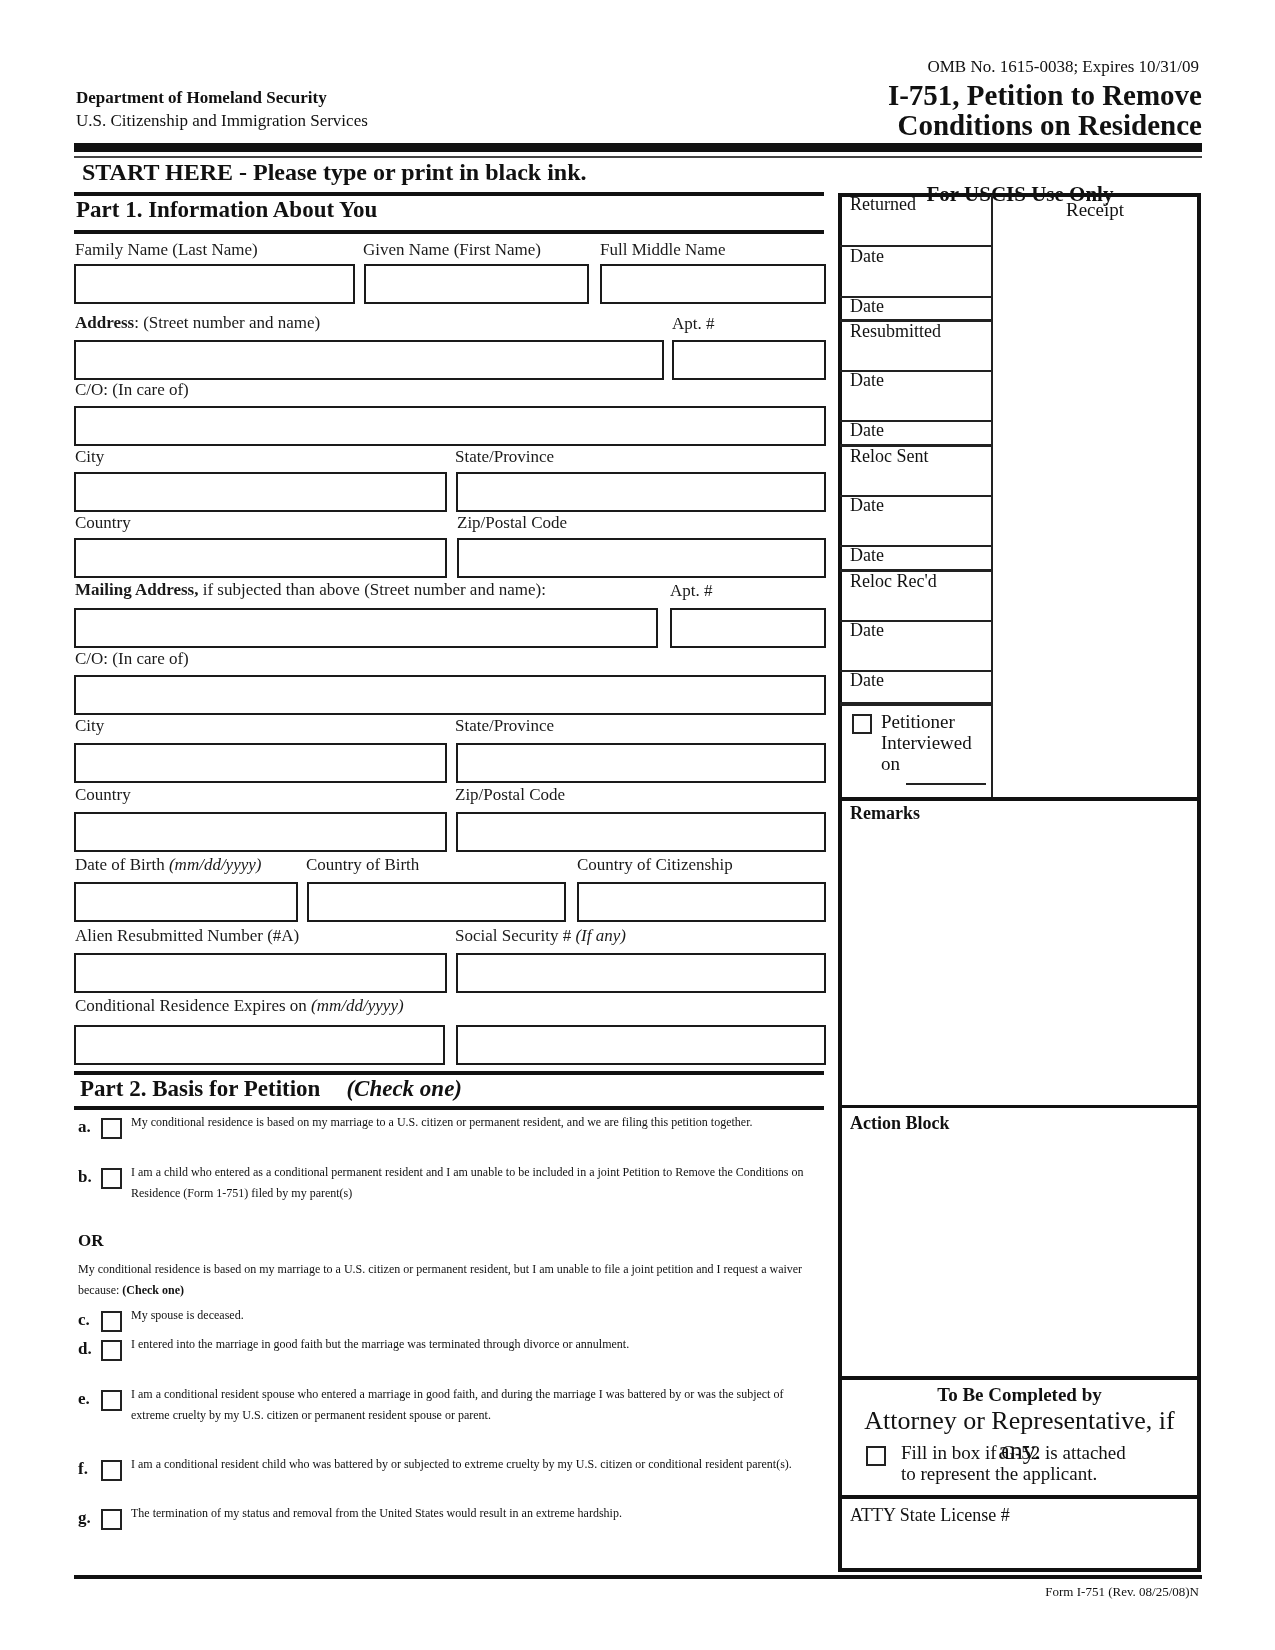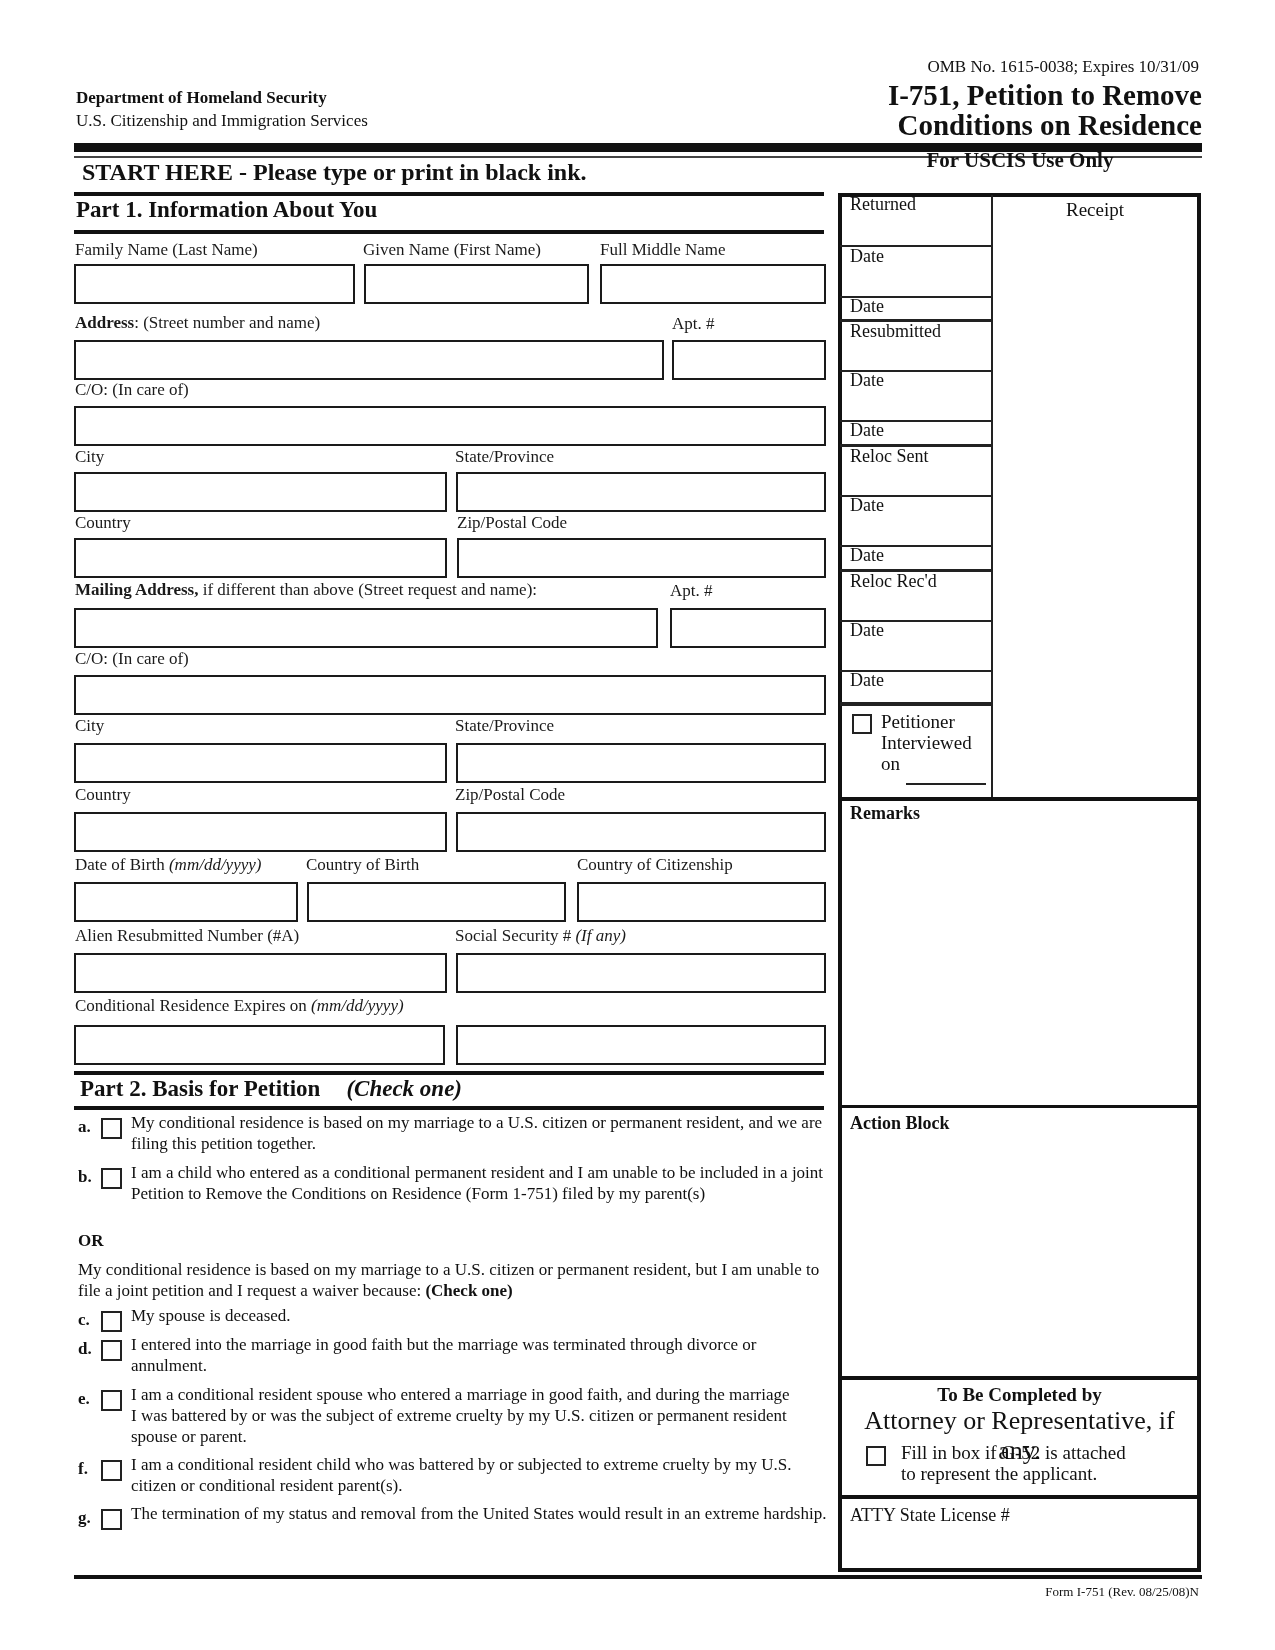--- a/index.html
+++ b/index.html
@@ -16,21 +16,21 @@
   .title { font-weight: bold; font-size: 29px; text-align: right; line-height: 30px; }
   .start { font-weight: bold; font-size: 24px; }
   .part { font-weight: bold; font-size: 23px; }
   .uscis-title { font-weight: bold; font-size: 21px; text-align: center; }
   .side { position: absolute; border: 4px solid #111; }
   .cell { position: absolute; font-size: 18px; padding-left: 10px; white-space: nowrap; }
   .hline { position: absolute; background: #222; height: 2px; }
   .vline { position: absolute; background: #222; width: 2px; }
   .chk { position: absolute; width: 21px; height: 21px; border: 2px solid #222; background: #fff; }
   .opt-letter { position: absolute; font-weight: bold; font-size: 17px; }
-  .opt-text { position: absolute; font-size: 17px; line-height: 21px; width: 700px; }
+  .opt-text { position: absolute; font-size: 12px; line-height: 21px; width: 700px; }
   .bold { font-weight: bold; }
 </style>
 </head>
 <body>
 
 <div class="abs hdr-dept" style="left:76px;top:88px;">Department of Homeland Security</div>
 <div class="abs hdr-uscis" style="left:76px;top:111px;">U.S. Citizenship and Immigration Services</div>
 <div class="abs omb" style="right:76px;top:57px;">OMB No. 1615-0038; Expires 10/31/09</div>
 <div class="abs title" style="right:73px;top:80px;">I-751, Petition to Remove</div>
 <div class="abs title" style="right:73px;top:110px;">Conditions on Residence</div>
@@ -61,21 +61,21 @@
 <div class="lbl" style="left:75px;top:447px;">City</div>
 <div class="lbl" style="left:455px;top:447px;">State/Province</div>
 <div class="box" style="left:74px;top:472px;width:373px;height:40px;"></div>
 <div class="box" style="left:456px;top:472px;width:370px;height:40px;"></div>
 
 <div class="lbl" style="left:75px;top:513px;">Country</div>
 <div class="lbl" style="left:457px;top:513px;">Zip/Postal Code</div>
 <div class="box" style="left:74px;top:538px;width:373px;height:40px;"></div>
 <div class="box" style="left:457px;top:538px;width:369px;height:40px;"></div>
 
-<div class="lbl" style="left:75px;top:580px;"><span class="bold">Mailing Address,</span><span> if different than above (Street request and name):</span></div>
+<div class="lbl" style="left:75px;top:580px;"><span class="bold">Mailing Address,</span><span> if subjected than above (Street number and name):</span></div>
 <div class="lbl" style="left:670px;top:581px;">Apt. #</div>
 <div class="box" style="left:74px;top:608px;width:584px;height:40px;"></div>
 <div class="box" style="left:670px;top:608px;width:156px;height:40px;"></div>
 
 <div class="lbl" style="left:75px;top:649px;">C/O:  (In care of)</div>
 <div class="box" style="left:74px;top:675px;width:752px;height:40px;"></div>
 
 <div class="lbl" style="left:75px;top:716px;">City</div>
 <div class="lbl" style="left:455px;top:716px;">State/Province</div>
 <div class="box" style="left:74px;top:743px;width:373px;height:40px;"></div>
@@ -133,21 +133,21 @@
 <div class="opt-letter" style="left:78px;top:1459px;">f.</div>
 <div class="chk" style="left:101px;top:1460px;"></div>
 <div class="opt-text" style="left:131px;top:1454px;">I am a conditional resident child who was battered by or subjected to extreme cruelty by my U.S. citizen or conditional resident parent(s).</div>
 
 <div class="opt-letter" style="left:78px;top:1508px;">g.</div>
 <div class="chk" style="left:101px;top:1509px;"></div>
 <div class="opt-text" style="left:131px;top:1503px;">The termination of my status and removal from the United States would result in an extreme hardship.</div>
 
 <div class="bar" style="left:74px;top:1575px;width:1128px;height:4px;"></div>
 
-<div class="abs uscis-title" style="left:838px;top:148px;width:364px;">For USCIS Use Only</div>
+<div class="abs uscis-title" style="left:838px;top:182px;width:364px;">For USCIS Use Only</div>
 <div class="side" style="left:838px;top:193px;width:363px;height:1379px;"></div>
 
 <div class="vline" style="left:991px;top:195px;height:603px;"></div>
 <div class="abs" style="left:993px;top:199px;width:204px;text-align:center;font-size:19px;">Receipt</div>
 
 <div class="cell" style="left:840px;top:194px;">Returned</div>
 <div class="hline" style="left:840px;top:245px;width:152px;"></div>
 <div class="cell" style="left:840px;top:246px;">Date</div>
 <div class="hline" style="left:840px;top:296px;width:152px;"></div>
 <div class="cell" style="left:840px;top:296px;">Date</div>

